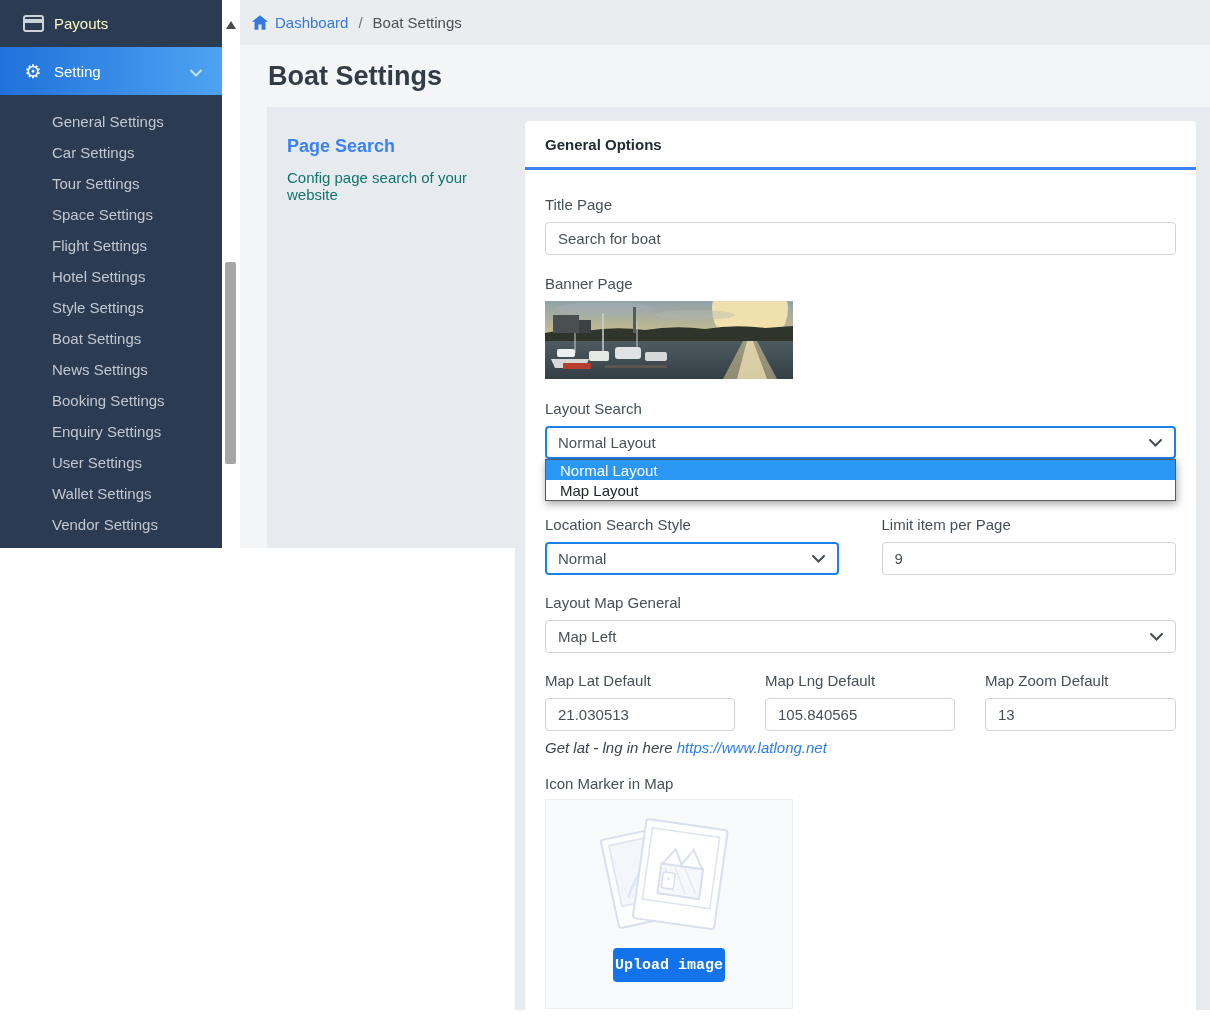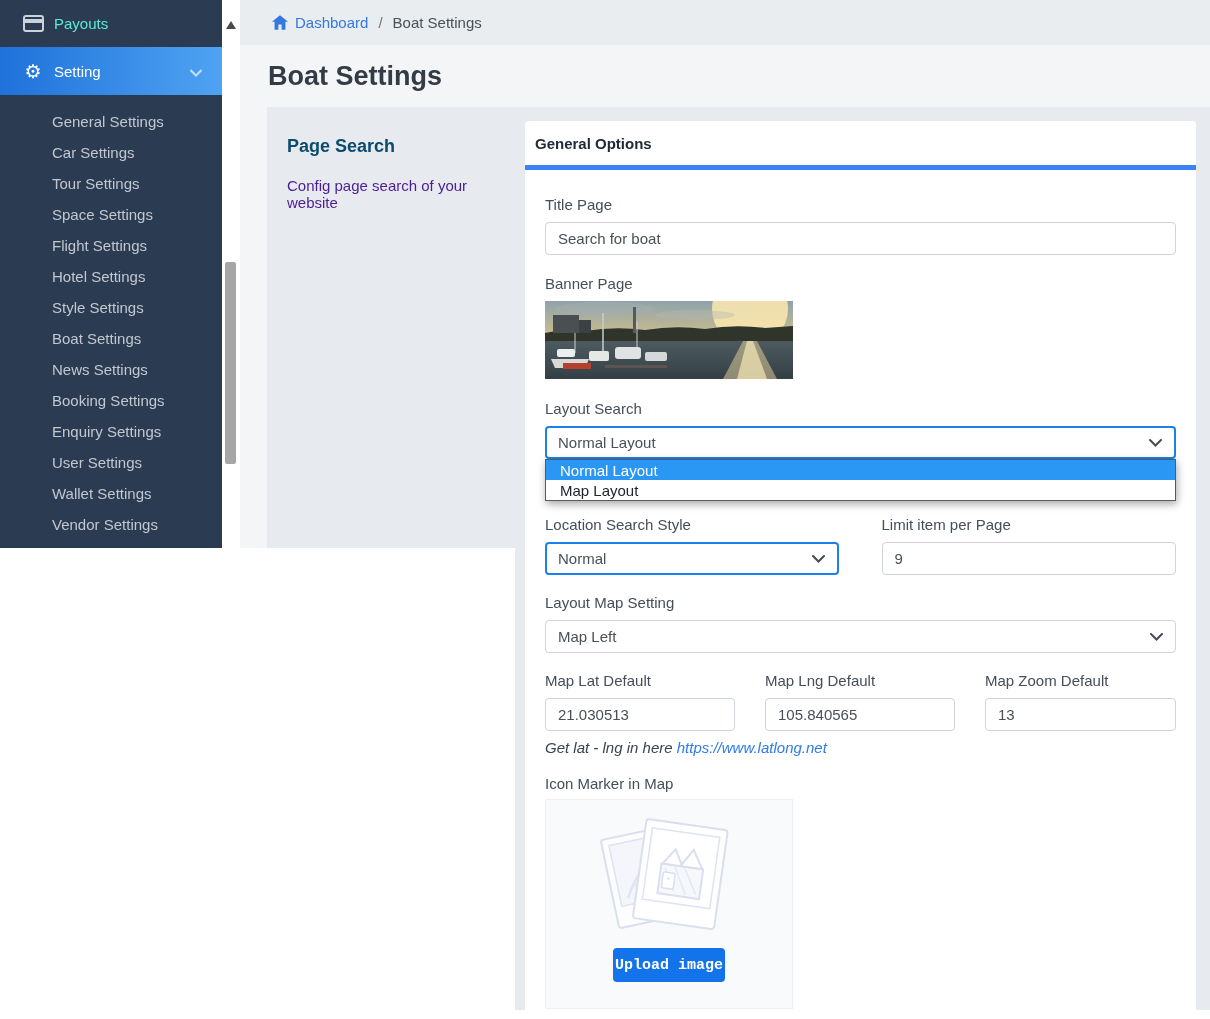--- a/index.html
+++ b/index.html
@@ -1,57 +1,57 @@
 <!DOCTYPE html>
 <html><head>
 <meta charset="utf-8">
 <style>
   * { margin:0; padding:0; box-sizing:border-box; }
   body { font-family:"Liberation Sans", sans-serif; background:#fff; }
   #app { position:relative; width:1210px; height:1019px; background:#fff; overflow:hidden; }
 
   
   .sidebar { position:absolute; left:0; top:0; width:222px; height:548px; background:#2b3b51; }
-  .side-item { display:flex; align-items:center; height:47px; padding-left:22px; color:#5eead4; font-size:15px; cursor:pointer; }
+  .side-item { display:flex; align-items:center; height:47px; padding-left:22px; color:#fef9c3; font-size:15px; cursor:pointer; }
   .side-item .ic { width:22px; height:22px; margin-right:10px; display:flex; align-items:center; justify-content:center; }
   .side-item.active { height:48px; background:linear-gradient(90deg,#1e72da,#4fa3f3); color:#fff; }
   .side-item.active .chev { margin-left:auto; margin-right:20px; opacity:.85; }
   .gear-glyph { font-size:19px; line-height:1; color:#fff; }
   .submenu { position:absolute; left:0; top:106px; width:222px; }
   .submenu-item { height:31px; display:flex; align-items:center; padding-left:52px; color:#c2c7d0; font-size:15px; cursor:pointer; }
 
   
   .vscroll { position:absolute; left:222px; top:0; width:18px; height:1019px; background:#fff; }
   .vscroll .up-arrow { position:absolute; left:4px; top:21px; width:0; height:0;
       border-left:5px solid transparent; border-right:5px solid transparent; border-bottom:8px solid #4a4a4a; cursor:pointer; }
   .vscroll .thumb { position:absolute; left:3px; top:262px; width:11px; height:202px; background:#a6a6a6; border-radius:2px; cursor:pointer; }
 
   
   .main { position:absolute; left:240px; top:0; width:970px; height:1019px; background:#fff; }
   .breadcrumb-bar { position:absolute; left:0; top:0; width:970px; height:45px; background:#e9edf0;
-      display:flex; align-items:center; padding-left:32px; font-size:15px; color:#495057; }
+      display:flex; align-items:center; padding-left:12px; font-size:15px; color:#495057; }
   .breadcrumb-bar .home-ic { margin-right:7px; display:flex; }
   .bc-link { color:#3478dd; text-decoration:none; cursor:pointer; }
   .bc-sep { margin:0 10px; color:#6c757d; }
   .title-bar { position:absolute; left:0; top:45px; width:970px; height:62px; background:#f3f5f7;
       display:flex; align-items:center; padding-left:28px; }
   .title-bar h1 { font-size:27px; font-weight:bold; color:#333b46; }
 
   .left-gutter { position:absolute; left:0; top:107px; width:27px; height:441px; background:#f3f5f7; }
   .panel-top { position:absolute; left:27px; top:107px; width:943px; height:441px; background:#e7eaee; }
   .panel-bottom { position:absolute; left:275px; top:548px; width:695px; height:462px; background:#e7eaee; }
 
   .page-search { position:absolute; left:47px; top:136px; width:220px; }
-  .page-search h3 { font-size:18px; font-weight:bold; color:#0c4a6e; }
-  .page-search p { margin-top:20px; font-size:15px; color:#4c1d95; }
+  .page-search h3 { font-size:18px; font-weight:bold; color:#3b82f6; }
+  .page-search p { margin-top:12px; font-size:15px; color:#0f766e; }
 
   
   .card { position:absolute; left:285px; top:121px; width:671px; height:898px; background:#fff; border-radius:4px; }
-  .card-header { height:49px; display:flex; align-items:center; padding-left:10px;
-      border-bottom:5px solid #3b82f6; font-size:15px; font-weight:bold; color:#212b36; }
+  .card-header { height:49px; display:flex; align-items:center; padding-left:20px;
+      border-bottom:3px solid #3b82f6; font-size:15px; font-weight:bold; color:#212b36; }
   .card-body { position:relative; padding:26px 20px 0 20px; }
 
   .form-label { font-size:15px; color:#454e59; height:17px; line-height:17px; margin-bottom:9px; }
   .form-control { width:100%; height:33px; border:1px solid #ced4da; border-radius:4px;
       padding:0 12px; font-size:15px; color:#495057; background:#fff; font-family:"Liberation Sans",sans-serif; outline:none; }
   .select-box { position:relative; display:flex; align-items:center; height:33px; border:1px solid #ced4da;
       border-radius:4px; padding:0 12px; font-size:15px; color:#495057; background:#fff; cursor:pointer; }
   .select-box.focused { border:2px solid #1b80ec; padding:0 11px; }
   .select-box .sel-chev { position:absolute; right:12px; top:50%; transform:translateY(-50%); display:flex; }
 
@@ -231,21 +231,21 @@
               </span>
             </div>
           </div>
           <div class="col group" style="width:301px;">
             <div class="form-label">Limit item per Page</div>
             <input class="form-control" type="text" value="9" style="">
           </div>
         </div>
 
         <div class="group mt19">
-          <div class="form-label">Layout Map Setting</div>
+          <div class="form-label">Layout Map General</div>
           <div class="select-box">
             <span>Map Left</span>
             <span class="sel-chev">
               <svg width="13" height="8" viewBox="0 0 13 8">
                   <polyline points="1,1 6.5,6.5 12,1" fill="none" stroke="#444c55" stroke-width="2" stroke-linecap="round"></polyline>
                 </svg>
             </span>
           </div>
         </div>
 

